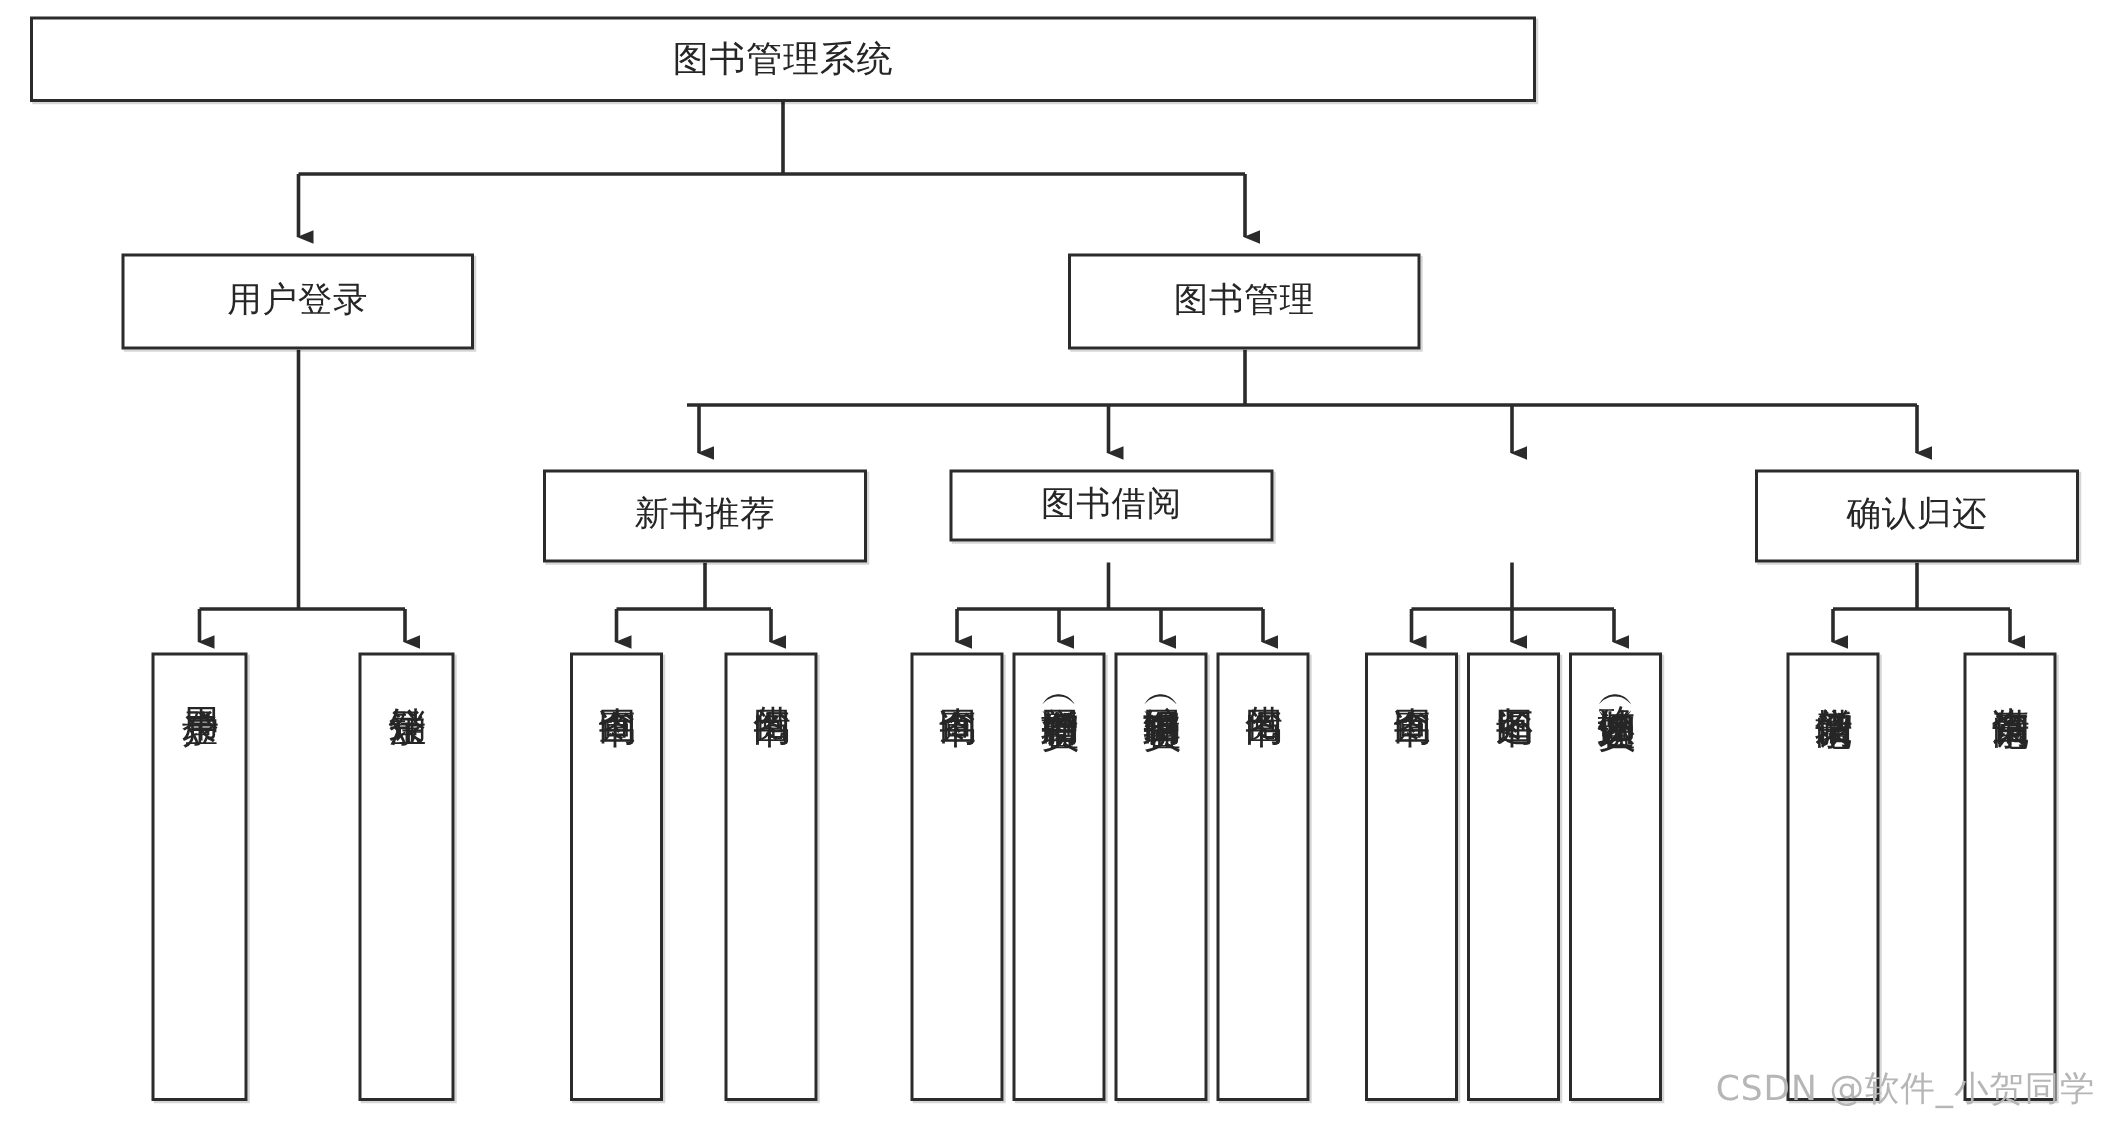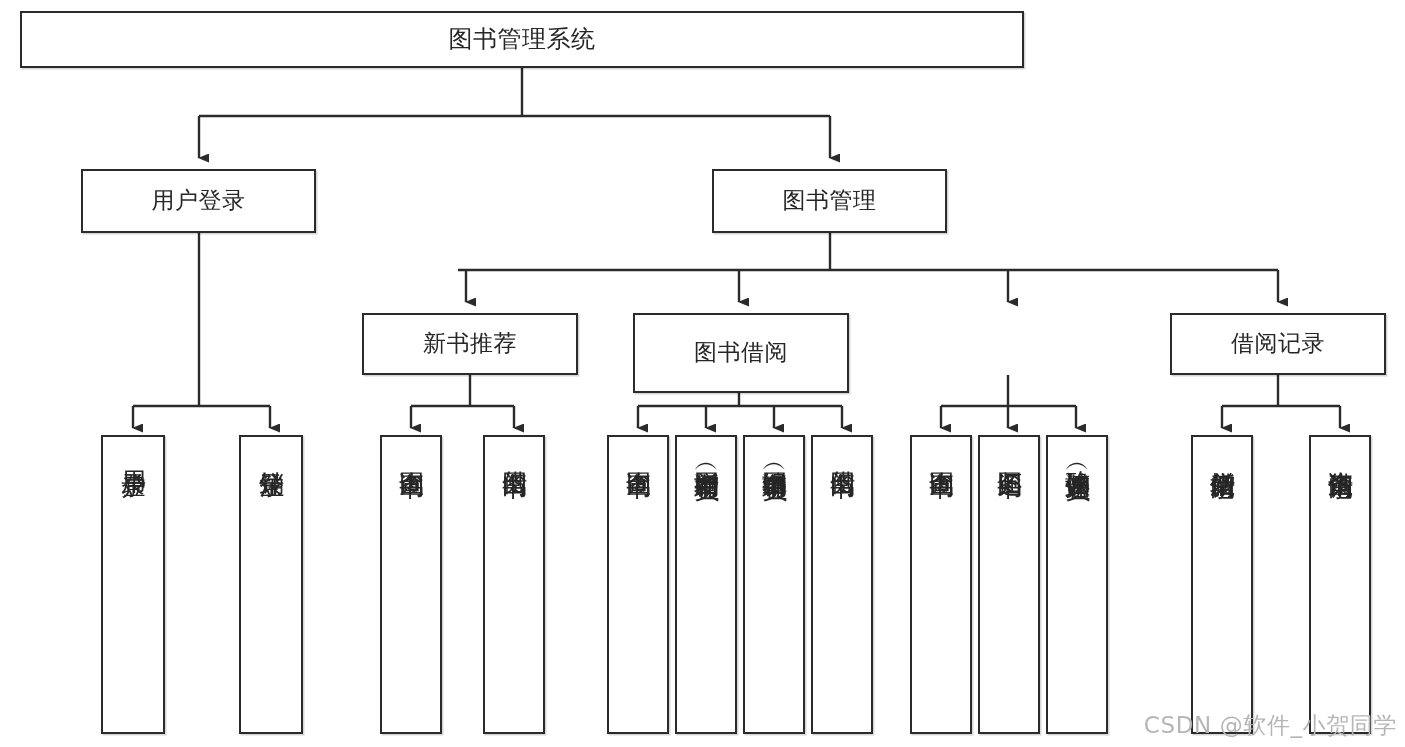--- a/index.html
+++ b/index.html
@@ -138,25 +138,25 @@
   <div class="node horizontal" style="left:81px; top:169px; width:235px; height:64px;">
     <span class="node-label">用户登录</span>
   </div>
   <div class="node horizontal" style="left:712px; top:169px; width:235px; height:64px;">
     <span class="node-label">图书管理</span>
   </div>
 
   <div class="node horizontal" style="left:362px; top:313px; width:216px; height:62px;">
     <span class="node-label">新书推荐</span>
   </div>
-  <div class="node horizontal" style="left:633px; top:313px; width:216px; height:80px;">
+  <div class="node horizontal" style="left:633px; top:313px; width:216px; height:48px;">
     <span class="node-label">图书借阅</span>
   </div>
   <div class="node horizontal" style="left:1170px; top:313px; width:216px; height:62px;">
-    <span class="node-label">借阅记录</span>
+    <span class="node-label">确认归还</span>
   </div>
 
   <div class="node vertical" style="left:101px; top:435px; width:64px; height:299px;">
     <span class="node-label">用户登录</span>
   </div>
   <div class="node vertical" style="left:239px; top:435px; width:64px; height:299px;">
     <span class="node-label">注销登录</span>
   </div>
 
   <div class="node vertical" style="left:380px; top:435px; width:62px; height:299px;">

